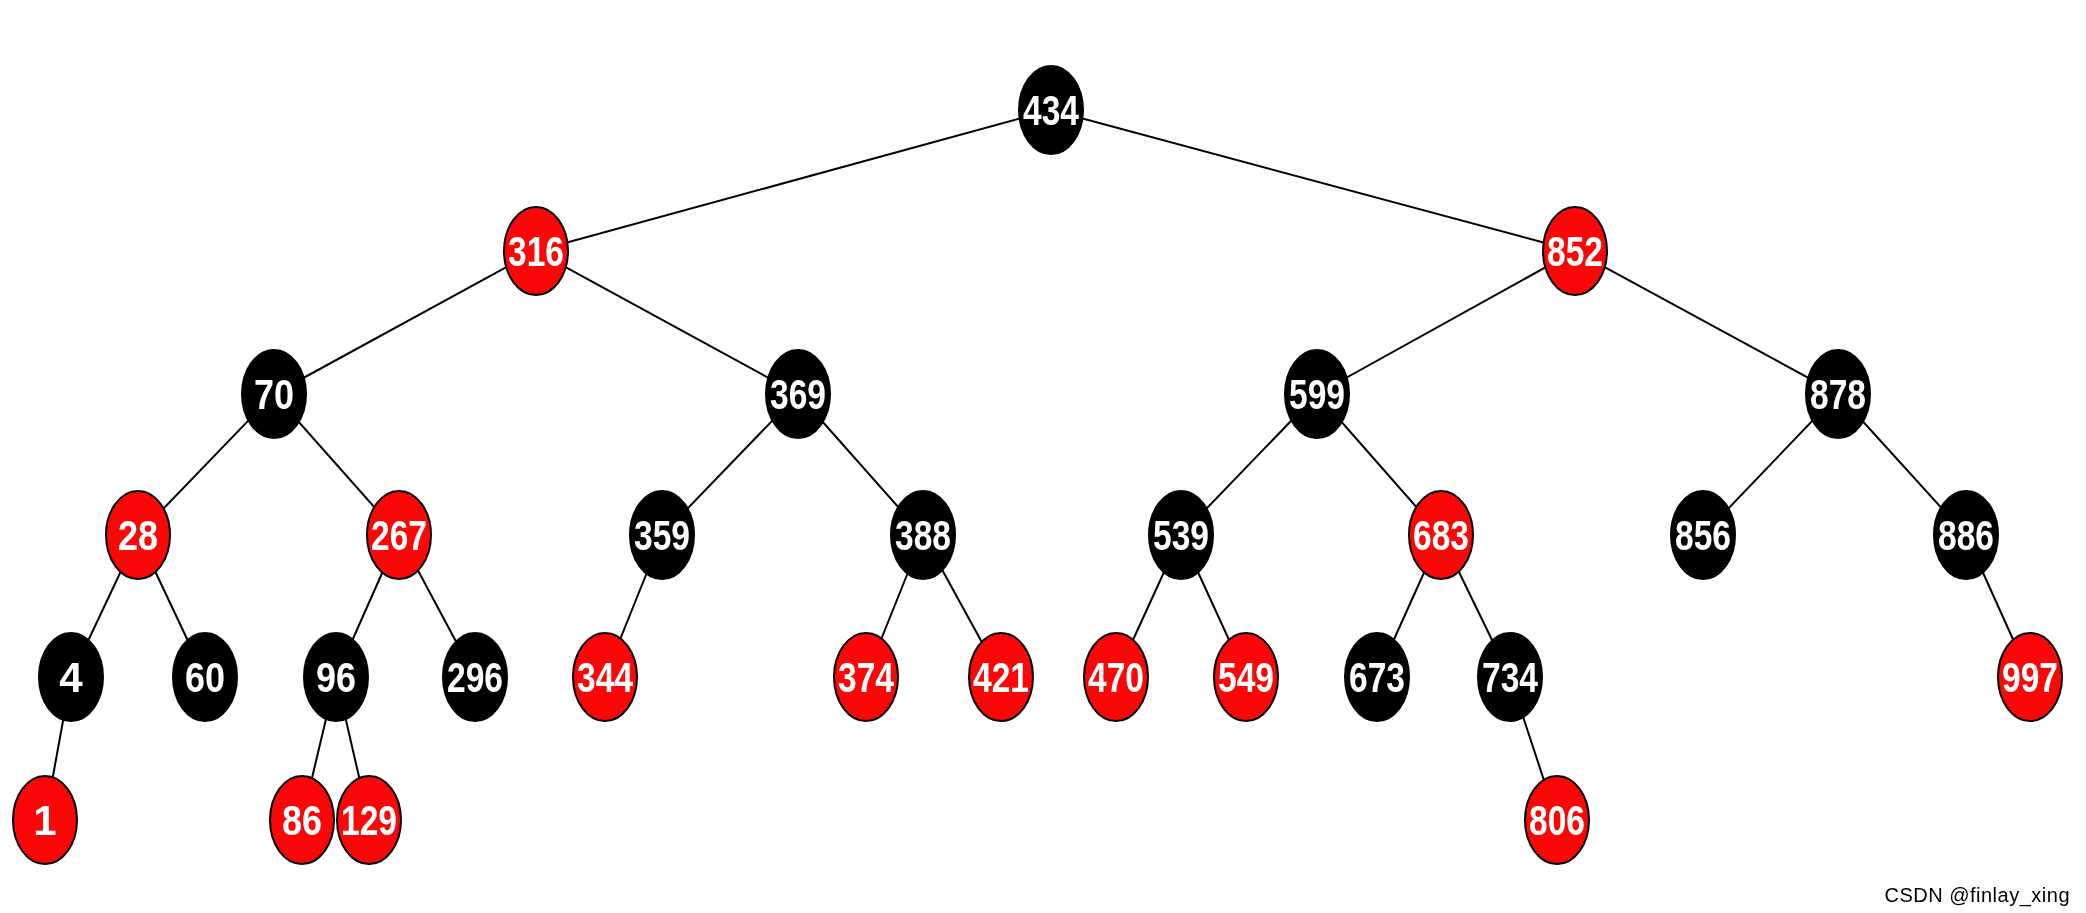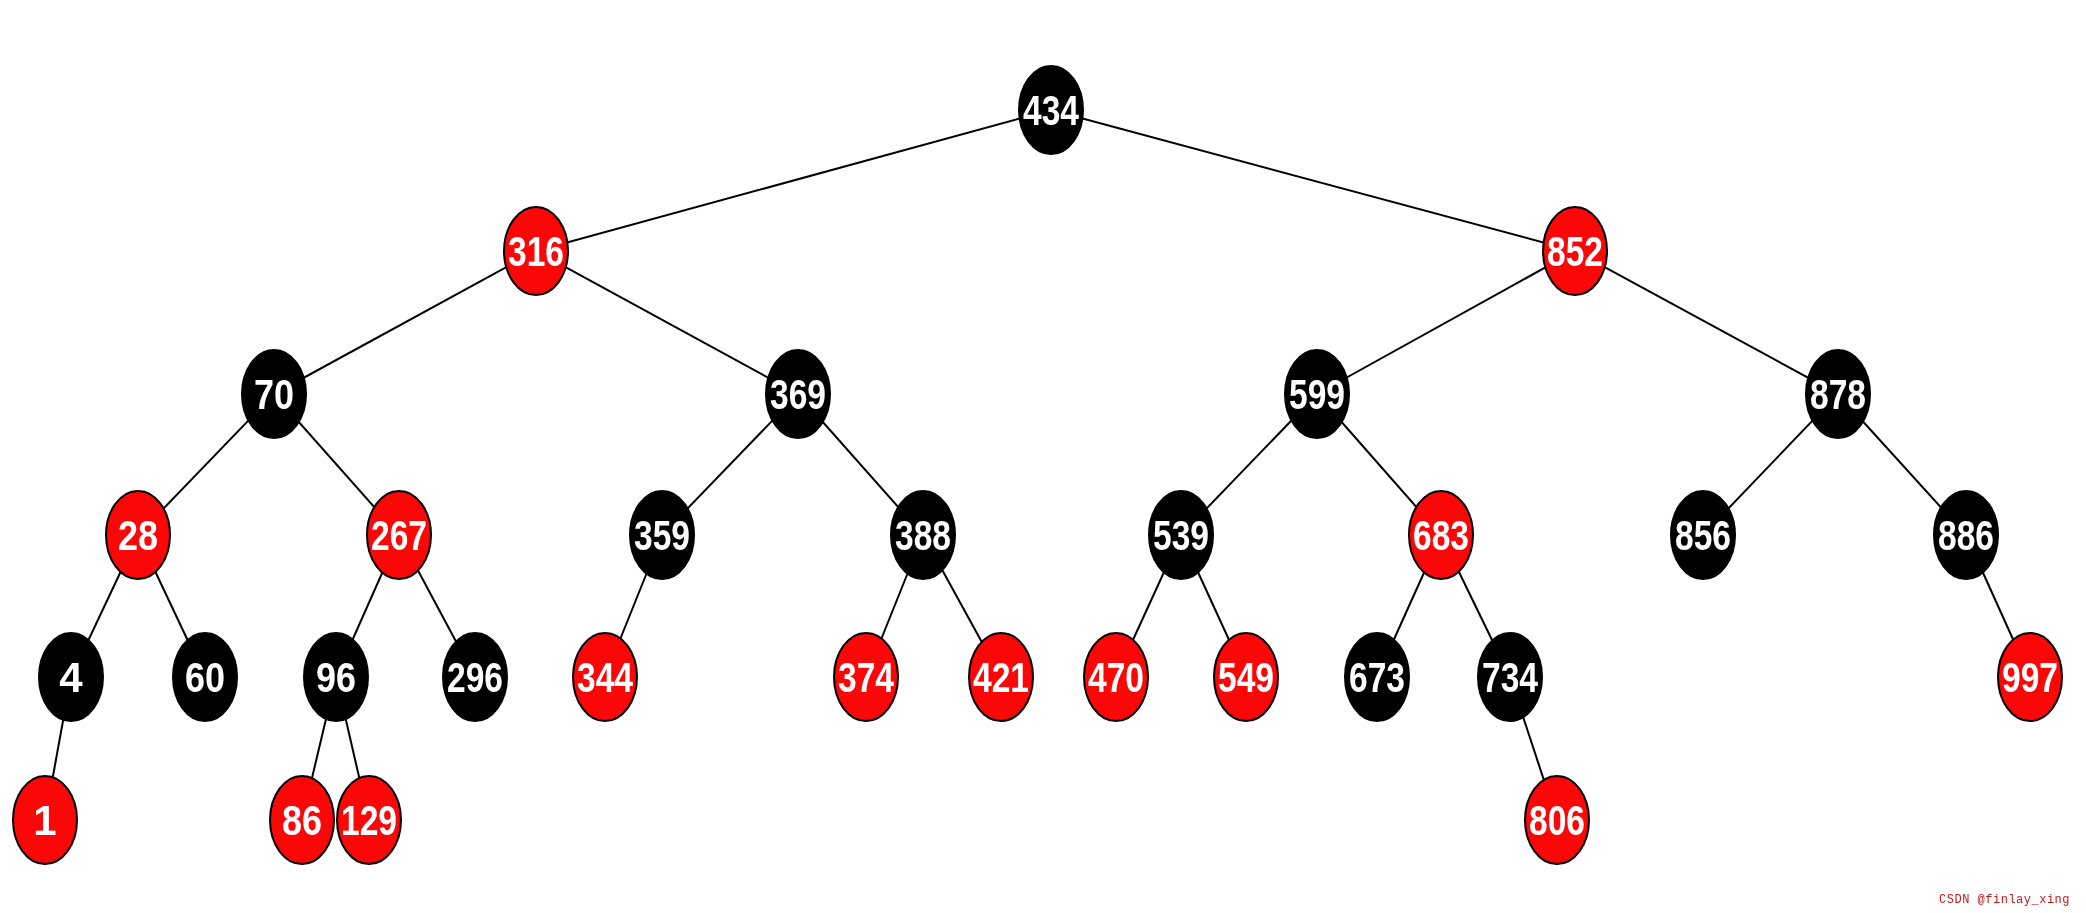--- a/index.html
+++ b/index.html
@@ -30,24 +30,24 @@
   .node-label {
     font-family: "Liberation Sans", sans-serif;
     font-weight: bold;
     font-size: 42px;
     text-anchor: middle;
   }
   .watermark {
     position: absolute;
     right: 16px;
     bottom: 6px;
-    font-size: 12px;
+    font-size: 20px;
     letter-spacing: 0.5px;
-    color: #b91c1c;
-    font-family: Liberation Mono, monospace;
+    color: #000000;
+    font-family: Liberation Sans, sans-serif;
   }
 </style>
 </head>
 <body>
 
 <div class="stage">
   <svg class="tree-svg" id="tree-svg" viewBox="0 0 2086 913" width="2086" height="913">
       <line x1="1051" y1="110" x2="536" y2="251" class="edge" stroke="#000000"></line>
       <line x1="1051" y1="110" x2="1575" y2="251" class="edge" stroke="#000000"></line>
       <line x1="536" y1="251" x2="274" y2="394" class="edge" stroke="#000000"></line>

